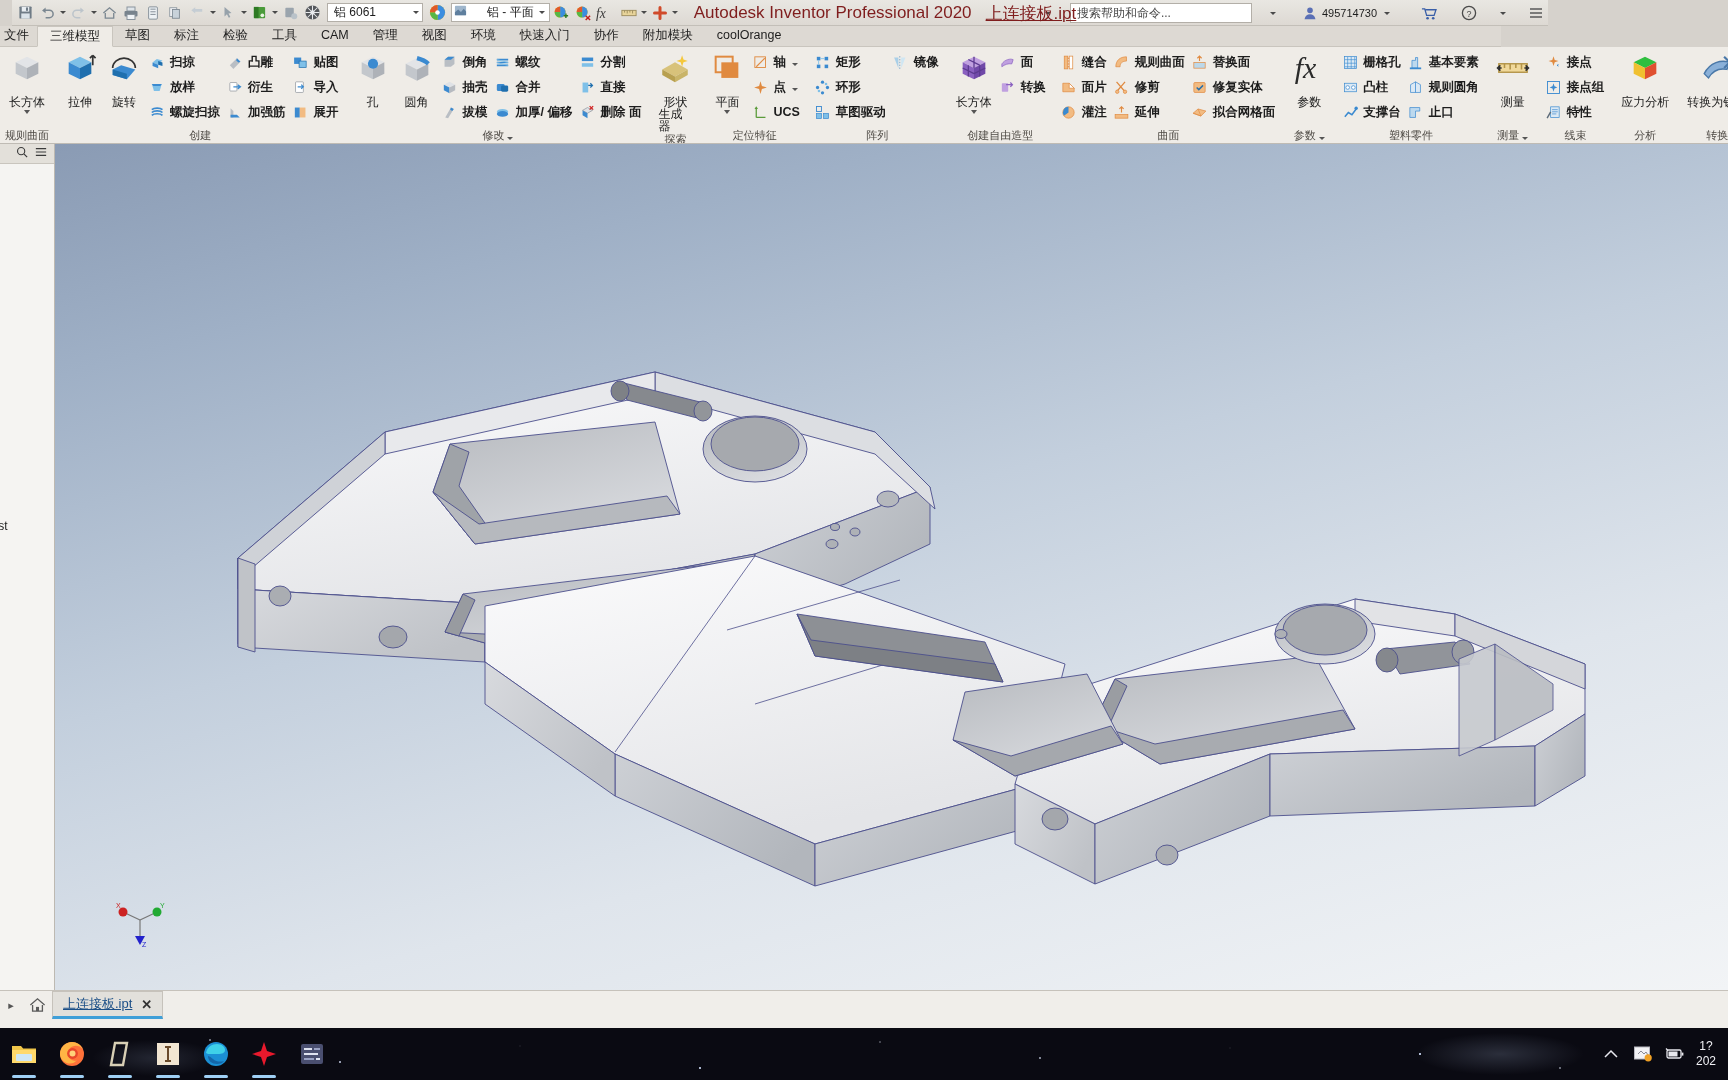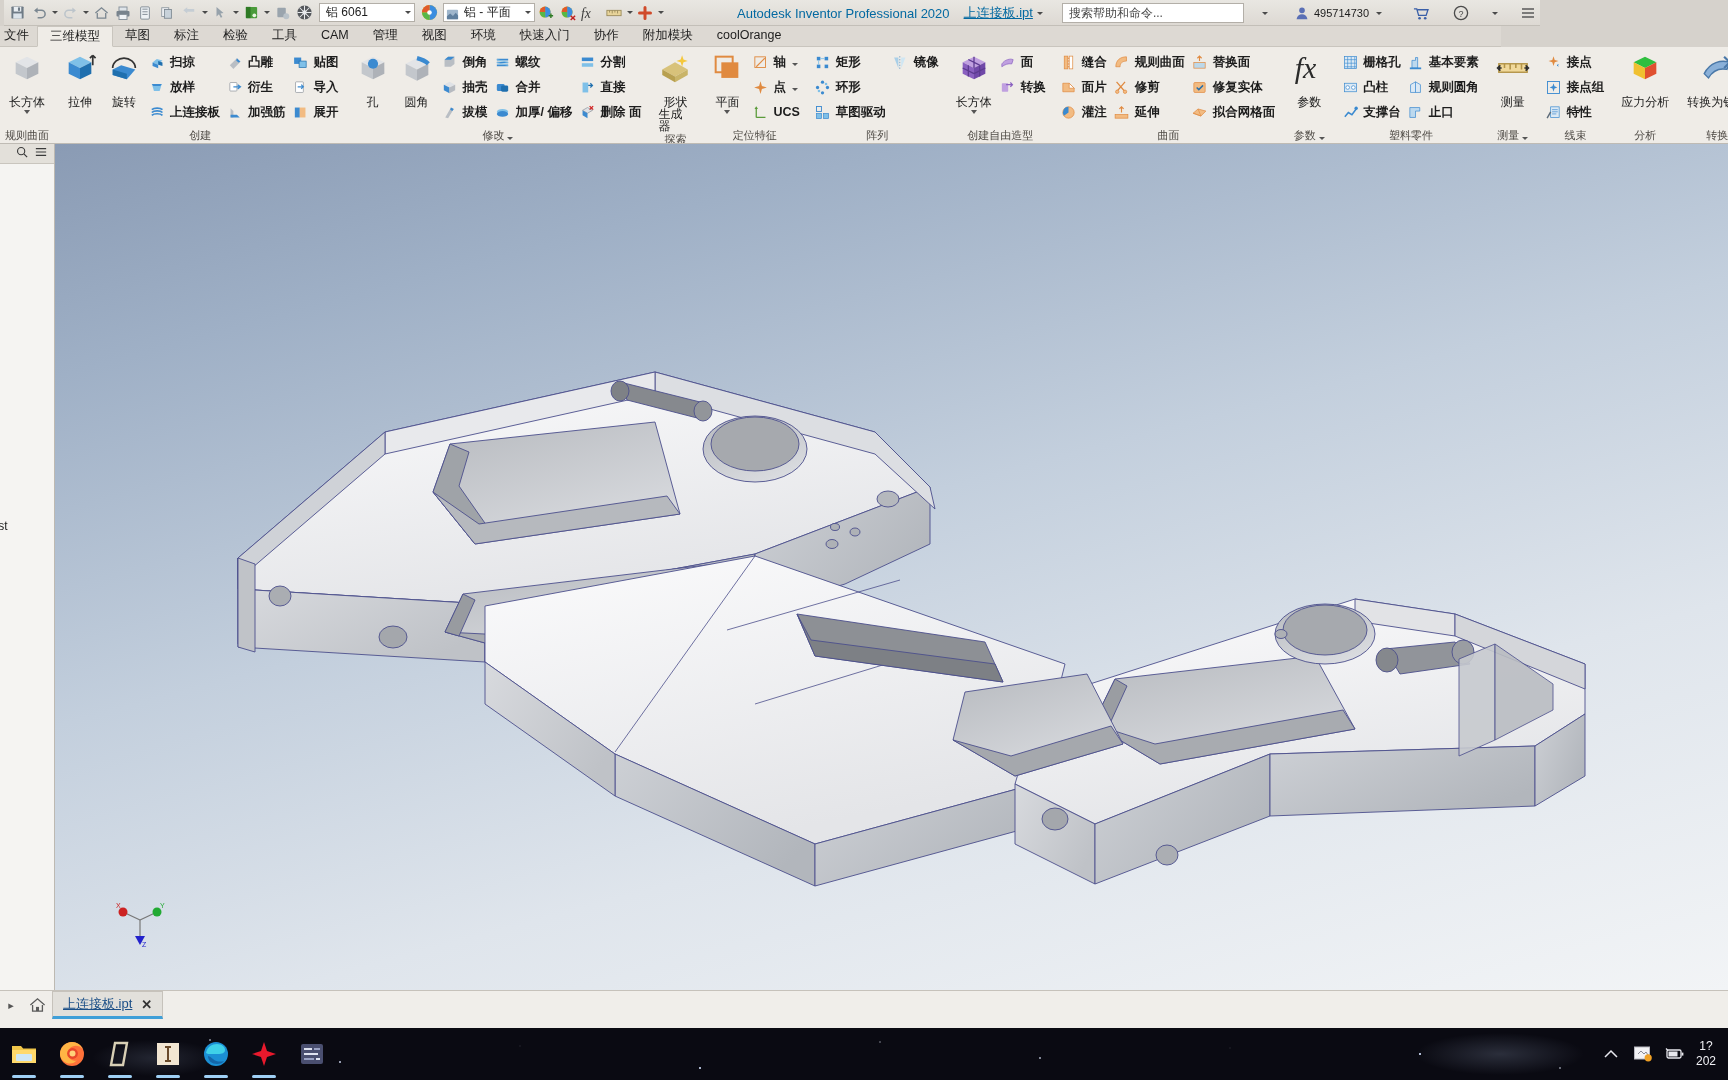--- a/index.html
+++ b/index.html
@@ -7,21 +7,21 @@
   body {
     font-family: "Liberation Sans", sans-serif;
     background:#d6d2cc;
     font-size:12px;
     color:#1d1d1d;
     -webkit-font-smoothing: antialiased;
   }
 
   
   #titlebar{
-    position:absolute; left:4px; top:0; width:1536px; height:26px;
+    position:absolute; left:12px; top:0; width:1536px; height:26px;
     background:linear-gradient(#e9e7e2,#ddd9d3);
     border-bottom:1px solid #c3bfb8;
     display:flex; align-items:center;
   }
   .qat{ display:flex; align-items:center; height:26px; padding-left:2px; }
   .qbtn{
     width:22px; height:22px; display:flex; align-items:center; justify-content:center;
     position:relative; cursor:default;
   }
   .qbtn svg{ display:block; }
@@ -36,21 +36,21 @@
   .matbox .txt{ white-space:nowrap; }
   .appearbox{
     height:19px; background:#fff; border:1px solid #b3afa8;
     display:flex;align-items:center; padding:0 2px 0 2px; margin-left:3px;
     font-size:12px; min-width:92px; justify-content:space-between; gap:4px;
   }
 
   #apptitle{
     position:absolute; left:0; top:0; width:1728px; height:26px;
     display:flex; align-items:center; justify-content:center;
-    font-size:13px; color:#0369a1; pointer-events:none;padding-left:42px;
+    font-size:17px; color:#7f1d1d; pointer-events:none;padding-left:42px;
   }
   #apptitle .fname{ margin-left:14px; text-decoration:underline; }
 
   .title-right{ position:absolute; right:0; top:0; height:26px; display:flex; align-items:center; gap:17px; }
   .searchbox{
     width:182px;height:20px;background:#fff;border:1px solid #b3afa8;
     display:flex;align-items:center;padding:0 6px;font-size:12px;color:#4a4a4a;
   }
   .usr{ display:flex;align-items:center;gap:5px;padding:0 8px;font-size:11px;}
   .wbtn{ width:24px;height:24px;display:flex;align-items:center;justify-content:center;}
@@ -285,21 +285,21 @@
       <svg width="17" height="17" viewBox="0 0 18 18">
           <circle cx="9" cy="9" r="8" fill="#f0c020"></circle>
           <path d="M9 1a8 8 0 0 1 0 16z" fill="#3b8de0"></path>
           <path d="M9 1a8 8 0 0 0-8 8h8z" fill="#e05a2b"></path>
           <path d="M1 9a8 8 0 0 0 8 8V9z" fill="#57b747"></path>
           <circle cx="9" cy="9" r="2.4" fill="#fff"></circle>
         </svg>
     </div>
 
     <div class="appearbox">
-      <span style="display:flex;align-items:flex-end;gap:5px">
+      <span style="display:flex;align-items:flex-start;gap:20px">
         <svg width="13" height="13" viewBox="0 0 14 14">
             <rect x="1" y="2" width="12" height="10" rx="1" fill="#9fb6cc"></rect>
             <path d="M1 9l3.5-3 3 2.5 3-3.5 2.5 3V12H1z" fill="#5f7f9e"></path>
           </svg>
         <span class="txt">铝 - 平面</span>
       </span>
       <span class="caret"></span>
     </div>
 
     <div class="qbtn">
@@ -457,21 +457,21 @@
               </svg>
             </span>
             <span>放样</span>
           </div>
           <div class="smallbtn">
             <span class="ic">
               <svg width="17" height="17" viewBox="0 0 24 24">
                 <path d="M4 8c3-3 12-3 15 0M4 12c3-3 12-3 15 0M4 16c3-3 12-3 15 0" stroke="#3b8ad0" stroke-width="2.4" fill="none"></path>
               </svg>
             </span>
-            <span>上连接板</span>
+            <span>螺旋扫掠</span>
           </div>
         </div>
         <div class="smallcol">
           <div class="smallbtn">
             <span class="ic">
               <svg width="17" height="17" viewBox="0 0 24 24">
                 <path d="M4 16l10-10 5 5-10 10z" fill="#b9bec4"></path>
                 <path d="M14 6l5 5-3 1-3-3z" fill="#3b8ad0"></path>
               </svg>
             </span>

